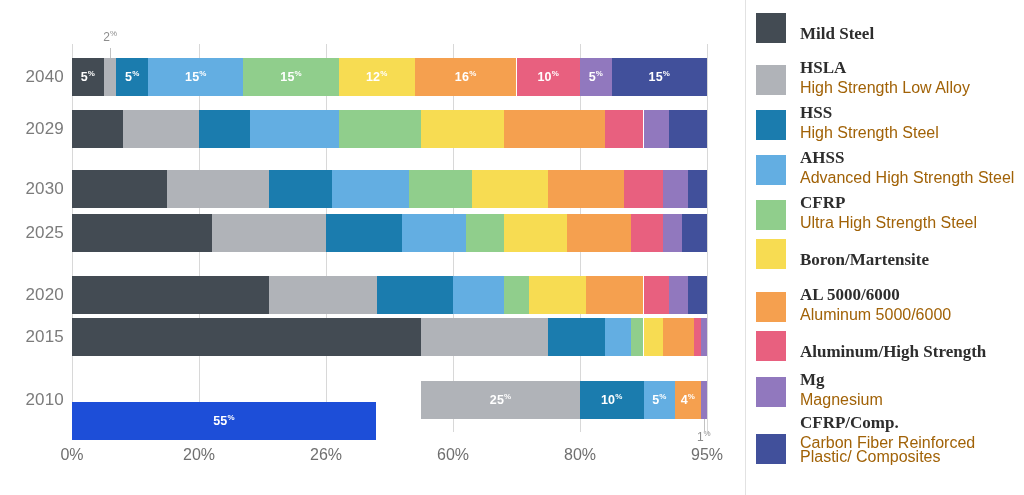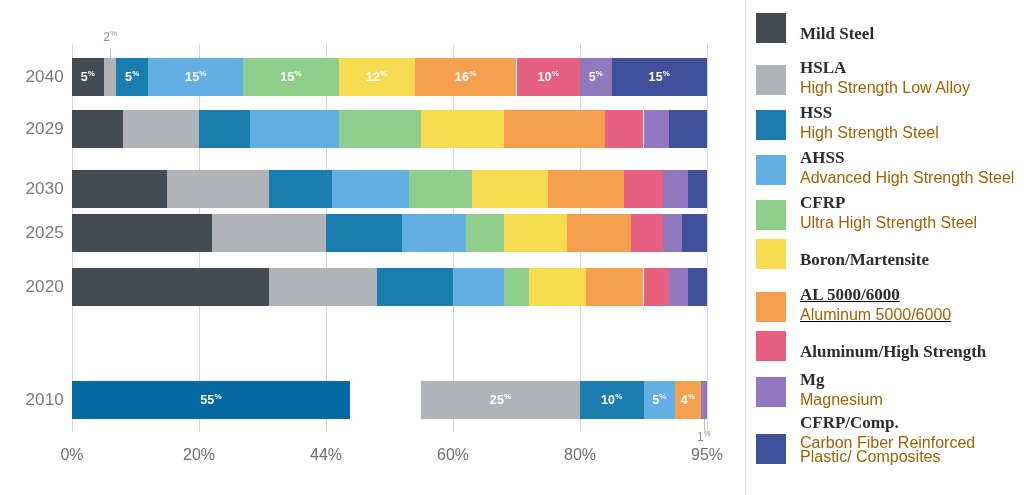--- a/index.html
+++ b/index.html
@@ -268,39 +268,53 @@
             <div class="seg" title="HSS 12%" style="left: 254px; width: 76.2px; background: rgb(27, 124, 174);"></div>
             <div class="seg" title="AHSS 10%" style="left: 330.2px; width: 63.5px; background: rgb(99, 174, 226);"></div>
             <div class="seg" title="UHSS 6%" style="left: 393.7px; width: 38.1px; background: rgb(144, 206, 140);"></div>
             <div class="seg" title="Boron/Martensite 10%" style="left: 431.8px; width: 63.5px; background: rgb(247, 220, 82);"></div>
             <div class="seg" title="AL 5000/6000 10%" style="left: 495.3px; width: 63.5px; background: rgb(245, 160, 79);"></div>
             <div class="seg" title="Aluminum/High Strength 5%" style="left: 558.8px; width: 31.75px; background: rgb(232, 96, 127);"></div>
             <div class="seg" title="Mg 3%" style="left: 590.55px; width: 19.05px; background: rgb(145, 120, 190);"></div>
             <div class="seg" title="CFRP/Comp. 4%" style="left: 609.6px; width: 25.4px; background: rgb(65, 80, 155);"></div>
           </div>
         </div>
-        <div class="bar-row" style="top: 268px;">
+        <div class="bar-row" style="top: 276px;">
           <div class="year-label">2020</div>
           <div class="bar-track">
             <div class="seg" title="Mild Steel 31%" style="left: 0px; width: 196.85px; background: rgb(67, 75, 83);"></div>
             <div class="seg" title="HSLA 17%" style="left: 196.85px; width: 107.95px; background: rgb(176, 179, 184);"></div>
             <div class="seg" title="HSS 12%" style="left: 304.8px; width: 76.2px; background: rgb(27, 124, 174);"></div>
             <div class="seg" title="AHSS 8%" style="left: 381px; width: 50.8px; background: rgb(99, 174, 226);"></div>
             <div class="seg" title="UHSS 4%" style="left: 431.8px; width: 25.4px; background: rgb(144, 206, 140);"></div>
             <div class="seg" title="Boron/Martensite 9%" style="left: 457.2px; width: 57.15px; background: rgb(247, 220, 82);"></div>
             <div class="seg" title="AL 5000/6000 9%" style="left: 514.35px; width: 57.15px; background: rgb(245, 160, 79);"></div>
             <div class="seg" title="Aluminum/High Strength 4%" style="left: 571.5px; width: 25.4px; background: rgb(232, 96, 127);"></div>
             <div class="seg" title="Mg 3%" style="left: 596.9px; width: 19.05px; background: rgb(145, 120, 190);"></div>
             <div class="seg" title="CFRP/Comp. 3%" style="left: 615.95px; width: 19.05px; background: rgb(65, 80, 155);"></div>
           </div>
         </div>
+        <div class="bar-row" style="top: 318px;">
+          <div class="year-label">2015</div>
+          <div class="bar-track">
+            <div class="seg" title="Mild Steel 55%" style="left: 0px; width: 349.25px; background: rgb(67, 75, 83);"></div>
+            <div class="seg" title="HSLA 20%" style="left: 349.25px; width: 127px; background: rgb(176, 179, 184);"></div>
+            <div class="seg" title="HSS 9%" style="left: 476.25px; width: 57.15px; background: rgb(27, 124, 174);"></div>
+            <div class="seg" title="AHSS 4%" style="left: 533.4px; width: 25.4px; background: rgb(99, 174, 226);"></div>
+            <div class="seg" title="UHSS 2%" style="left: 558.8px; width: 12.7px; background: rgb(144, 206, 140);"></div>
+            <div class="seg" title="Boron/Martensite 3%" style="left: 571.5px; width: 19.05px; background: rgb(247, 220, 82);"></div>
+            <div class="seg" title="AL 5000/6000 5%" style="left: 590.55px; width: 31.75px; background: rgb(245, 160, 79);"></div>
+            <div class="seg" title="Aluminum/High Strength 1%" style="left: 622.3px; width: 6.35px; background: rgb(232, 96, 127);"></div>
+            <div class="seg" title="Mg 1%" style="left: 628.65px; width: 6.35px; background: rgb(145, 120, 190);"></div>
+          </div>
+        </div>
         <div class="bar-row" style="top: 381px;">
           <div class="year-label">2010</div>
           <div class="bar-track">
-            <div class="seg" title="Mild Steel 55%" style="left: 0px; width: 278px; background: #0369a1;">
+            <div class="seg" title="Mild Steel 55%" style="left: 0px; width: 304px; background: #1d4ed8; margin-top: 21px;">
               <span class="seg-label">55<sup>%</sup></span>
             </div>
             <div class="seg" title="HSLA 25%" style="left: 349.25px; width: 158.75px; background: rgb(176, 179, 184);">
               <span class="seg-label">25<sup>%</sup></span>
             </div>
             <div class="seg" title="HSS 10%" style="left: 508px; width: 63.5px; background: rgb(27, 124, 174);">
               <span class="seg-label">10<sup>%</sup></span>
             </div>
             <div class="seg" title="AHSS 5%" style="left: 571.5px; width: 31.75px; background: rgb(99, 174, 226);">
               <span class="seg-label">5<sup>%</sup></span>
@@ -313,21 +327,21 @@
         </div>
         <div class="callout-line" style="left: 110.1px; top: 48px; height: 10px;"></div>
         <div class="callout" style="left: 80.1px; top: 30px; width: 60px;">2<sup>%</sup></div>
         <div class="callout-line" style="left: 703.825px; top: 419px; height: 12px;"></div>
         <div class="callout" style="left: 673.825px; top: 430px; width: 60px;">1<sup>%</sup></div>
       </div>
 
     <div class="xaxis" id="xaxis">
         <div class="xtick" style="left: 72px;">0%</div>
         <div class="xtick" style="left: 199px;">20%</div>
-        <div class="xtick" style="left: 326px;">44%</div>
+        <div class="xtick" style="left: 326px;">26%</div>
         <div class="xtick" style="left: 453px;">60%</div>
         <div class="xtick" style="left: 580px;">80%</div>
         <div class="xtick" style="left: 707px;">95%</div>
       </div>
 
   </div>
 
   <div class="legend-pane" id="legend-pane">
       <div class="legend-item" style="top: 12px;">
         <div class="swatch" style="background: rgb(67, 75, 83);"></div>
@@ -362,21 +376,21 @@
           <div class="legend-title">CFRP</div>
           <div class="legend-sub">Ultra High Strength Steel</div>
         </div>
       </div>
       <div class="legend-item" style="top: 238px;">
         <div class="swatch" style="background: rgb(247, 220, 82);"></div>
         <div class="legend-texts">
           <div class="legend-title">Boron/Martensite</div>
         </div>
       </div>
-      <div class="legend-item" style="top: 285px; text-decoration: underline;">
+      <div class="legend-item" style="top: 285px;">
         <div class="swatch" style="background: rgb(245, 160, 79);"></div>
         <div class="legend-texts">
           <div class="legend-title">AL 5000/6000</div>
           <div class="legend-sub">Aluminum 5000/6000</div>
         </div>
       </div>
       <div class="legend-item" style="top: 330px;">
         <div class="swatch" style="background: rgb(232, 96, 127);"></div>
         <div class="legend-texts">
           <div class="legend-title">Aluminum/High Strength</div>

